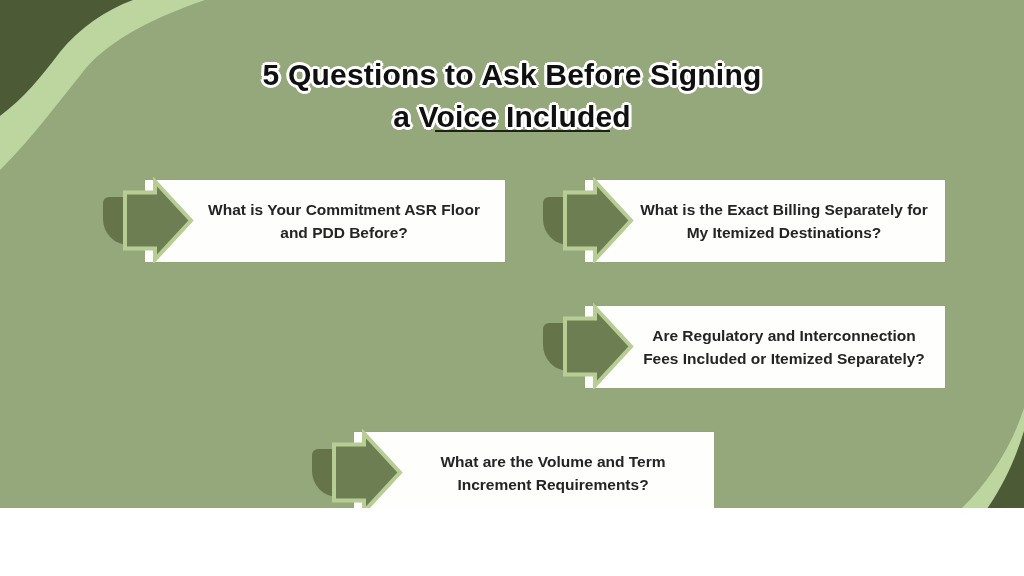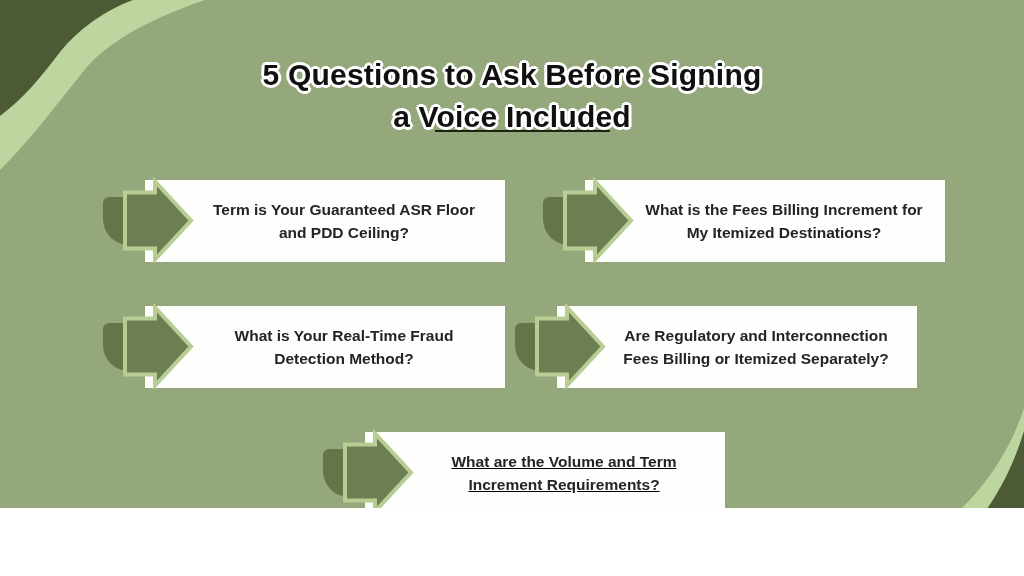--- a/index.html
+++ b/index.html
@@ -31,22 +31,22 @@
   }
 
   .card{
     position:absolute;width:360px;height:82px;
     background:var(--box-background,#fefefd);
     box-shadow:0 0 0 1px rgba(140,160,110,.25);
   }
   .card-1{left:145px;top:180px;}
   .card-2{left:585px;top:180px;}
   .card-3{left:145px;top:306px;}
-  .card-4{left:557px;top:306px;}
-  .card-5{left:365px;top:432px;text-decoration:underline;}
+  .card-4{left:585px;top:306px;}
+  .card-5{left:354px;top:432px;}
 
   .blob{
     position:absolute;left:-42px;top:17px;width:48px;height:48px;
     background:var(--blob-fill,#657549);
     border-radius:6px 0 0 26px;
     z-index:0;
   }
   .card{z-index:1;}
   .arrow{
     position:absolute;left:-26px;top:-3px;width:76px;height:86px;
@@ -90,55 +90,45 @@
     <span>a Voice Included</span>
   </h1>
   <div class="title-underline"></div>
 
   <div class="card card-1">
     <span class="blob"></span>
     <svg class="arrow" viewBox="0 0 76 86" aria-hidden="true">
       <polygon points="6,15.5 36,15.5 36,4.5 72,43.5 36,82.5 36,71.5 6,71.5"></polygon>
     </svg>
     <p class="question">
-      <span>Term is Your Guaranteed ASR Floor</span>
-      <span>and PDD Ceiling?</span>
+      <span>What is Your Commitment ASR Floor</span>
+      <span>and PDD Before?</span>
     </p>
   </div>
 
   <div class="card card-2">
     <span class="blob"></span>
     <svg class="arrow" viewBox="0 0 76 86" aria-hidden="true">
       <polygon points="6,15.5 36,15.5 36,4.5 72,43.5 36,82.5 36,71.5 6,71.5"></polygon>
     </svg>
     <p class="question">
-      <span>What is the Fees Billing Increment for</span>
+      <span>What is the Exact Billing Separately for</span>
       <span>My Itemized Destinations?</span>
     </p>
   </div>
 
-  <div class="card card-3">
-    <span class="blob"></span>
-    <svg class="arrow" viewBox="0 0 76 86" aria-hidden="true">
-      <polygon points="6,15.5 36,15.5 36,4.5 72,43.5 36,82.5 36,71.5 6,71.5"></polygon>
-    </svg>
-    <p class="question">
-      <span>What is Your Real-Time Fraud</span>
-      <span>Detection Method?</span>
-    </p>
-  </div>
 
   <div class="card card-4">
     <span class="blob"></span>
     <svg class="arrow" viewBox="0 0 76 86" aria-hidden="true">
       <polygon points="6,15.5 36,15.5 36,4.5 72,43.5 36,82.5 36,71.5 6,71.5"></polygon>
     </svg>
     <p class="question">
       <span>Are Regulatory and Interconnection</span>
-      <span>Fees Billing or Itemized Separately?</span>
+      <span>Fees Included or Itemized Separately?</span>
     </p>
   </div>
 
   <div class="card card-5">
     <span class="blob"></span>
     <svg class="arrow" viewBox="0 0 76 86" aria-hidden="true">
       <polygon points="6,15.5 36,15.5 36,4.5 72,43.5 36,82.5 36,71.5 6,71.5"></polygon>
     </svg>
     <p class="question">
       <span>What are the Volume and Term</span>

